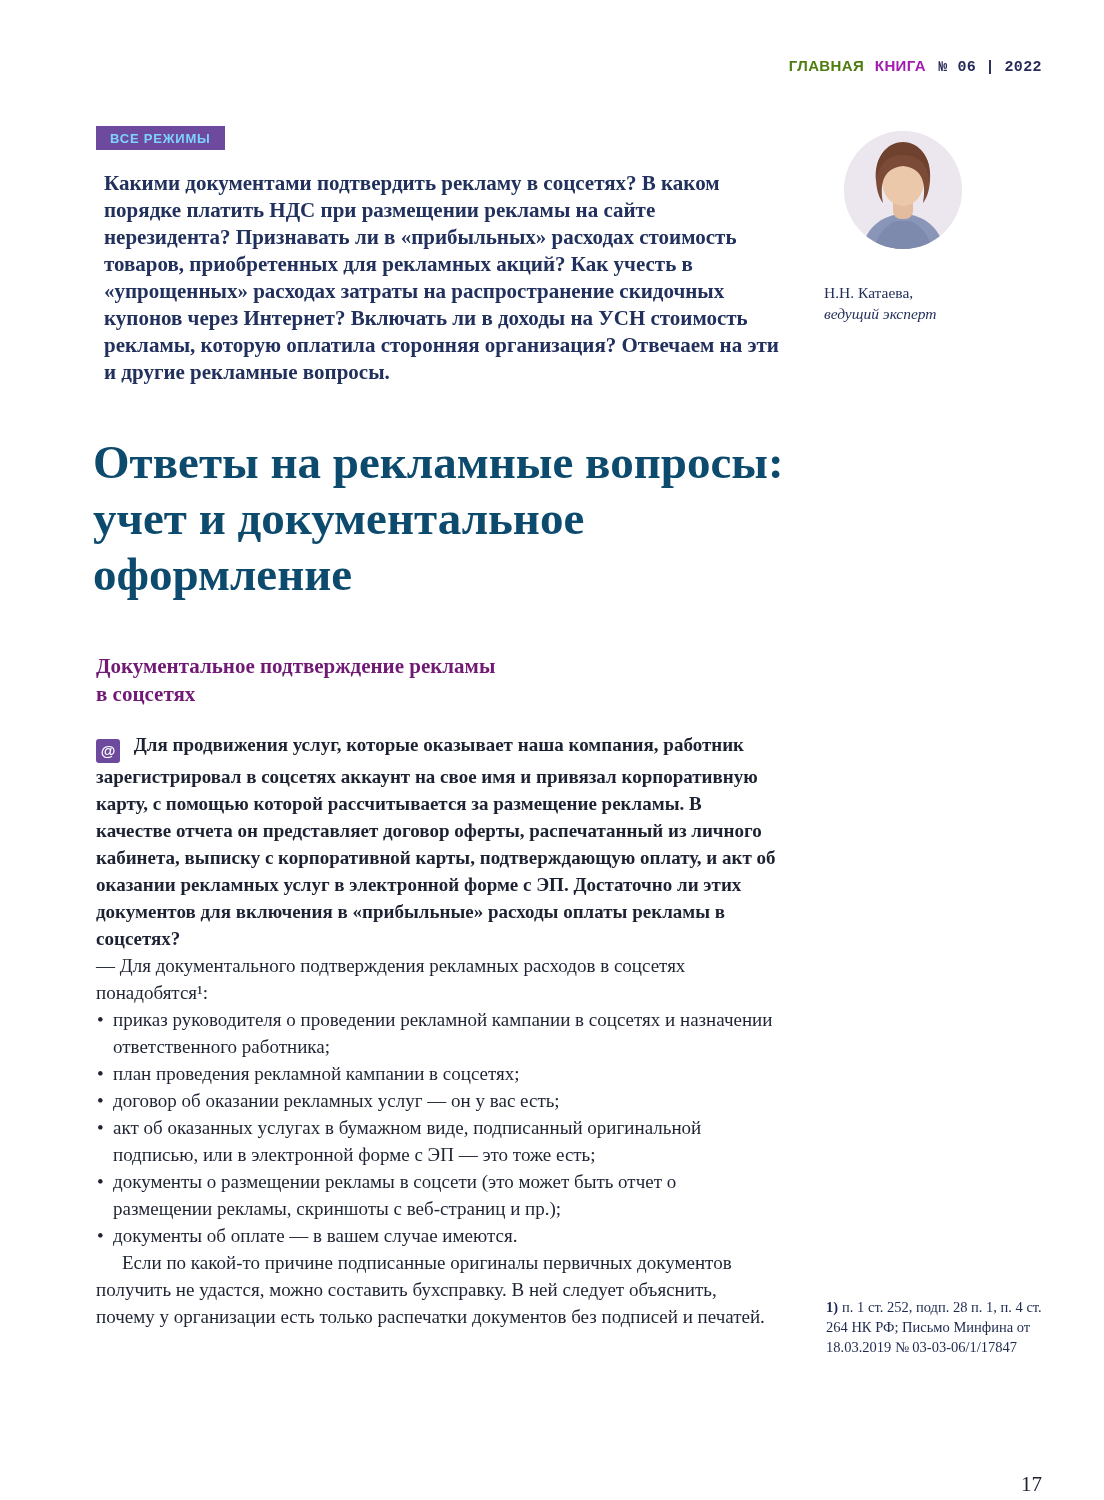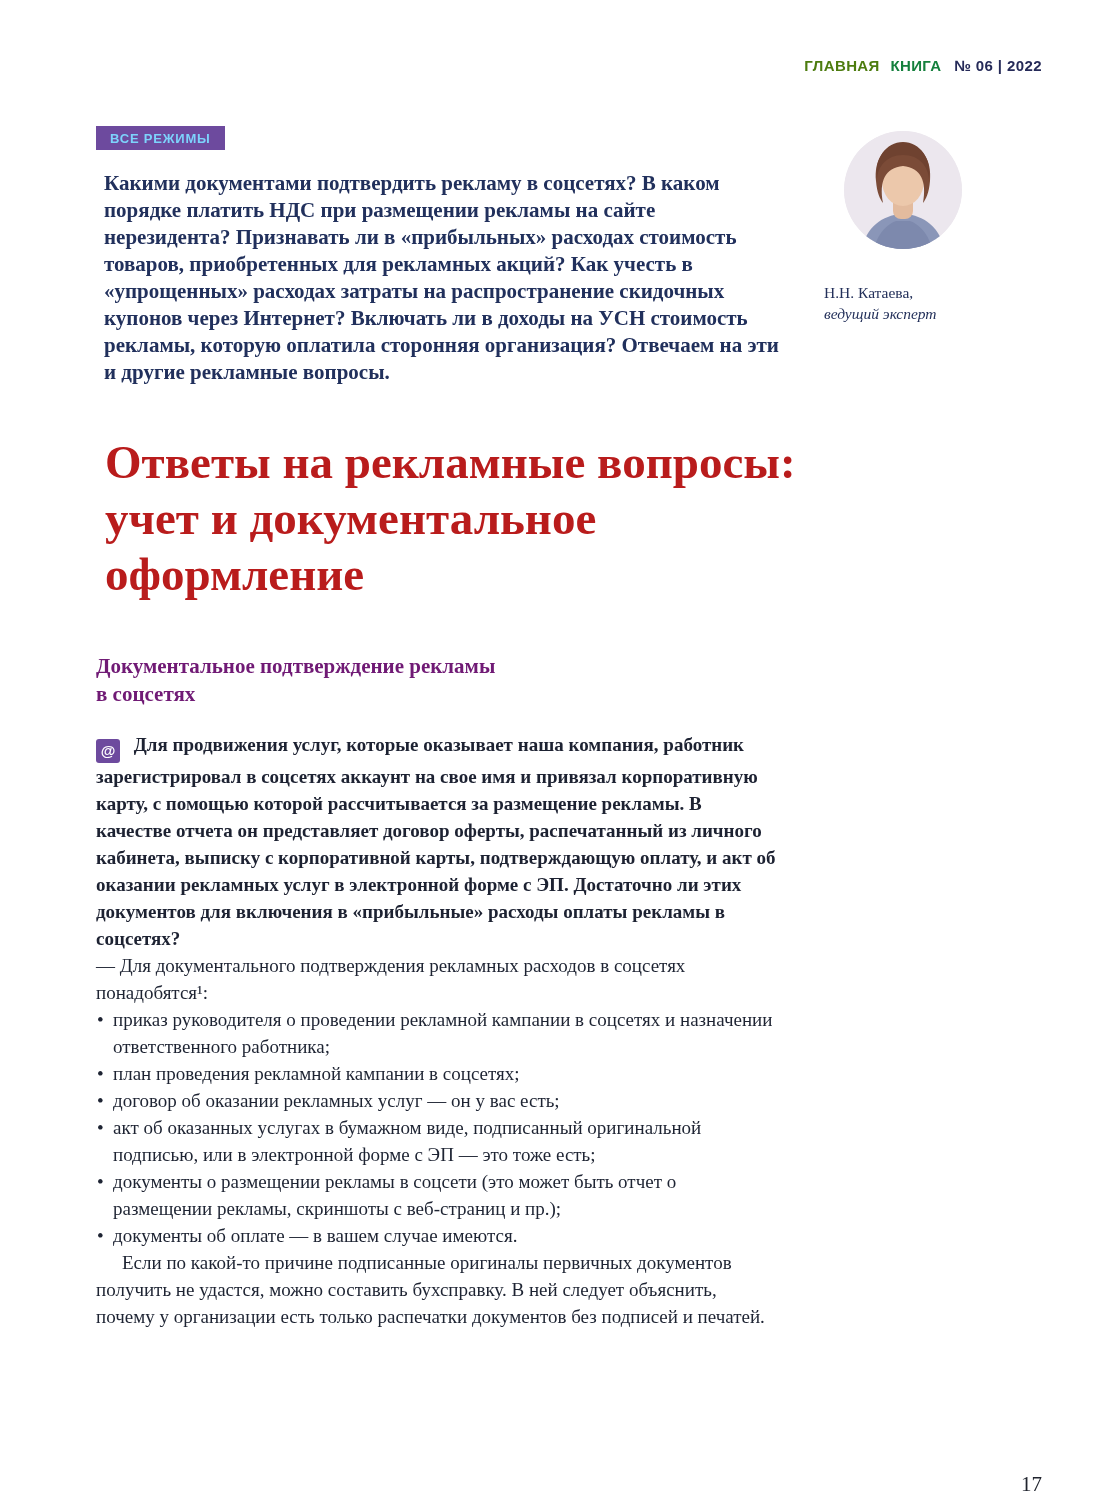--- a/index.html
+++ b/index.html
@@ -13,22 +13,22 @@
     overflow:hidden;
   }
   
   .masthead{
     position:absolute;top:57px;right:62px;
     font-family:"Liberation Sans", sans-serif;
     font-weight:bold;font-size:15px;letter-spacing:0.4px;
     white-space:nowrap;
   }
   .masthead .brand-primary{color:#4d7c0f;}
-  .masthead .brand-secondary{color:#15803d;margin-left:6px;margin-top:48px;}
-  .masthead .issue{color:#252a58;margin-left:8px;font-weight:bold;}
+  .masthead .brand-secondary{color:#a21caf;margin-left:6px;margin-top:48px;}
+  .masthead .issue{color:#252a58;margin-left:8px;font-weight:bold;font-family:Liberation Mono, monospace;}
   
   .badge{
     position:absolute;top:126px;left:96px;
     background:#6d4a9e;color:#7dd3fc;
     font-family:"Liberation Sans", sans-serif;
     font-weight:bold;font-size:13px;letter-spacing:0.8px;
     padding:5px 14px 4px 14px;
     display:inline-block;
   }
   
@@ -44,23 +44,23 @@
     overflow:hidden;background:#ece8ee;
   }
   .avatar svg{display:block;}
   .author-caption{
     position:absolute;top:282px;left:824px;width:220px;
     font-size:15.5px;line-height:21px;color:#23305a;
   }
   .author-role{font-style:italic;}
   
   .headline{
-    position:absolute;top:434px;left:105px;width:940px;
+    position:absolute;top:434px;left:93px;width:940px;
     font-weight:bold;font-size:47px;line-height:56px;
-    color:#b91c1c;margin:0;
+    color:#0c4a6e;margin:0;
   }
   .headline span{display:block;}
   
   .main-col{
     position:absolute;top:652px;left:96px;width:684px;
     font-size:19px;line-height:27px;
   }
   .section-heading{
     font-weight:bold;font-size:21px;line-height:28px;
     color:#701a75;margin:0 0 23px 0;
@@ -159,16 +159,19 @@
       <li>договор об оказании рекламных услуг — он у вас есть;</li>
       <li>акт об оказанных услугах в бумажном виде, подписанный оригинальной подписью, или в электронной форме с ЭП — это тоже есть;</li>
       <li>документы о размещении рекламы в соцсети (это может быть отчет о размещении рекламы, скриншоты с веб-страниц и пр.);</li>
       <li>документы об оплате — в вашем случае имеются.</li>
     </ul>
 
     <p class="closing">Если по какой-то причине подписанные оригиналы первичных документов получить не удастся, можно составить бухсправку. В ней следует объяснить, почему у организации есть только распечатки документов без подписей и печатей.</p>
 
   </div>
 
+  <aside class="footnote">
+    <span class="marker">1)</span><span>п. 1 ст. 252, подп. 28 п. 1, п. 4 ст. 264 НК РФ; Письмо Минфина от 18.03.2019 № 03-03-06/1/17847</span>
+  </aside>
 
   <div class="page-number">17</div>
 
 </div>
 
 </body></html>

